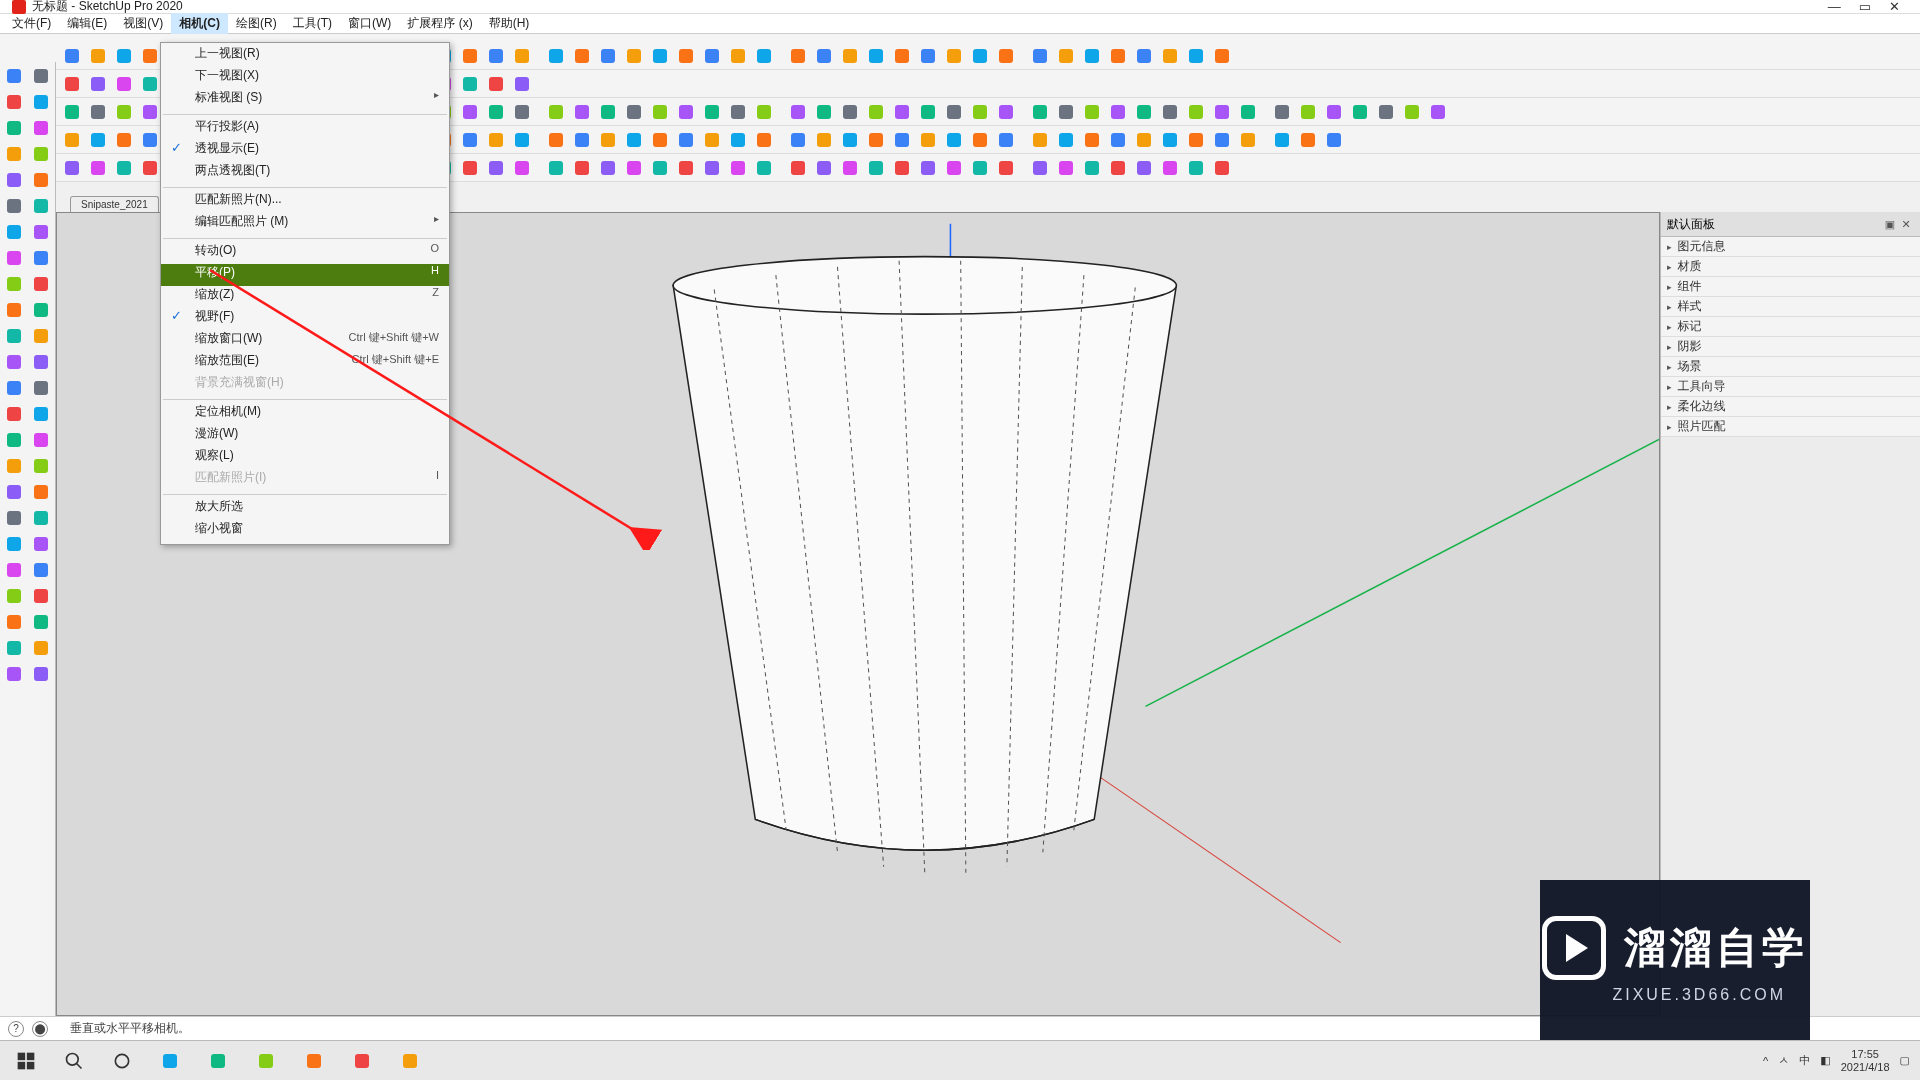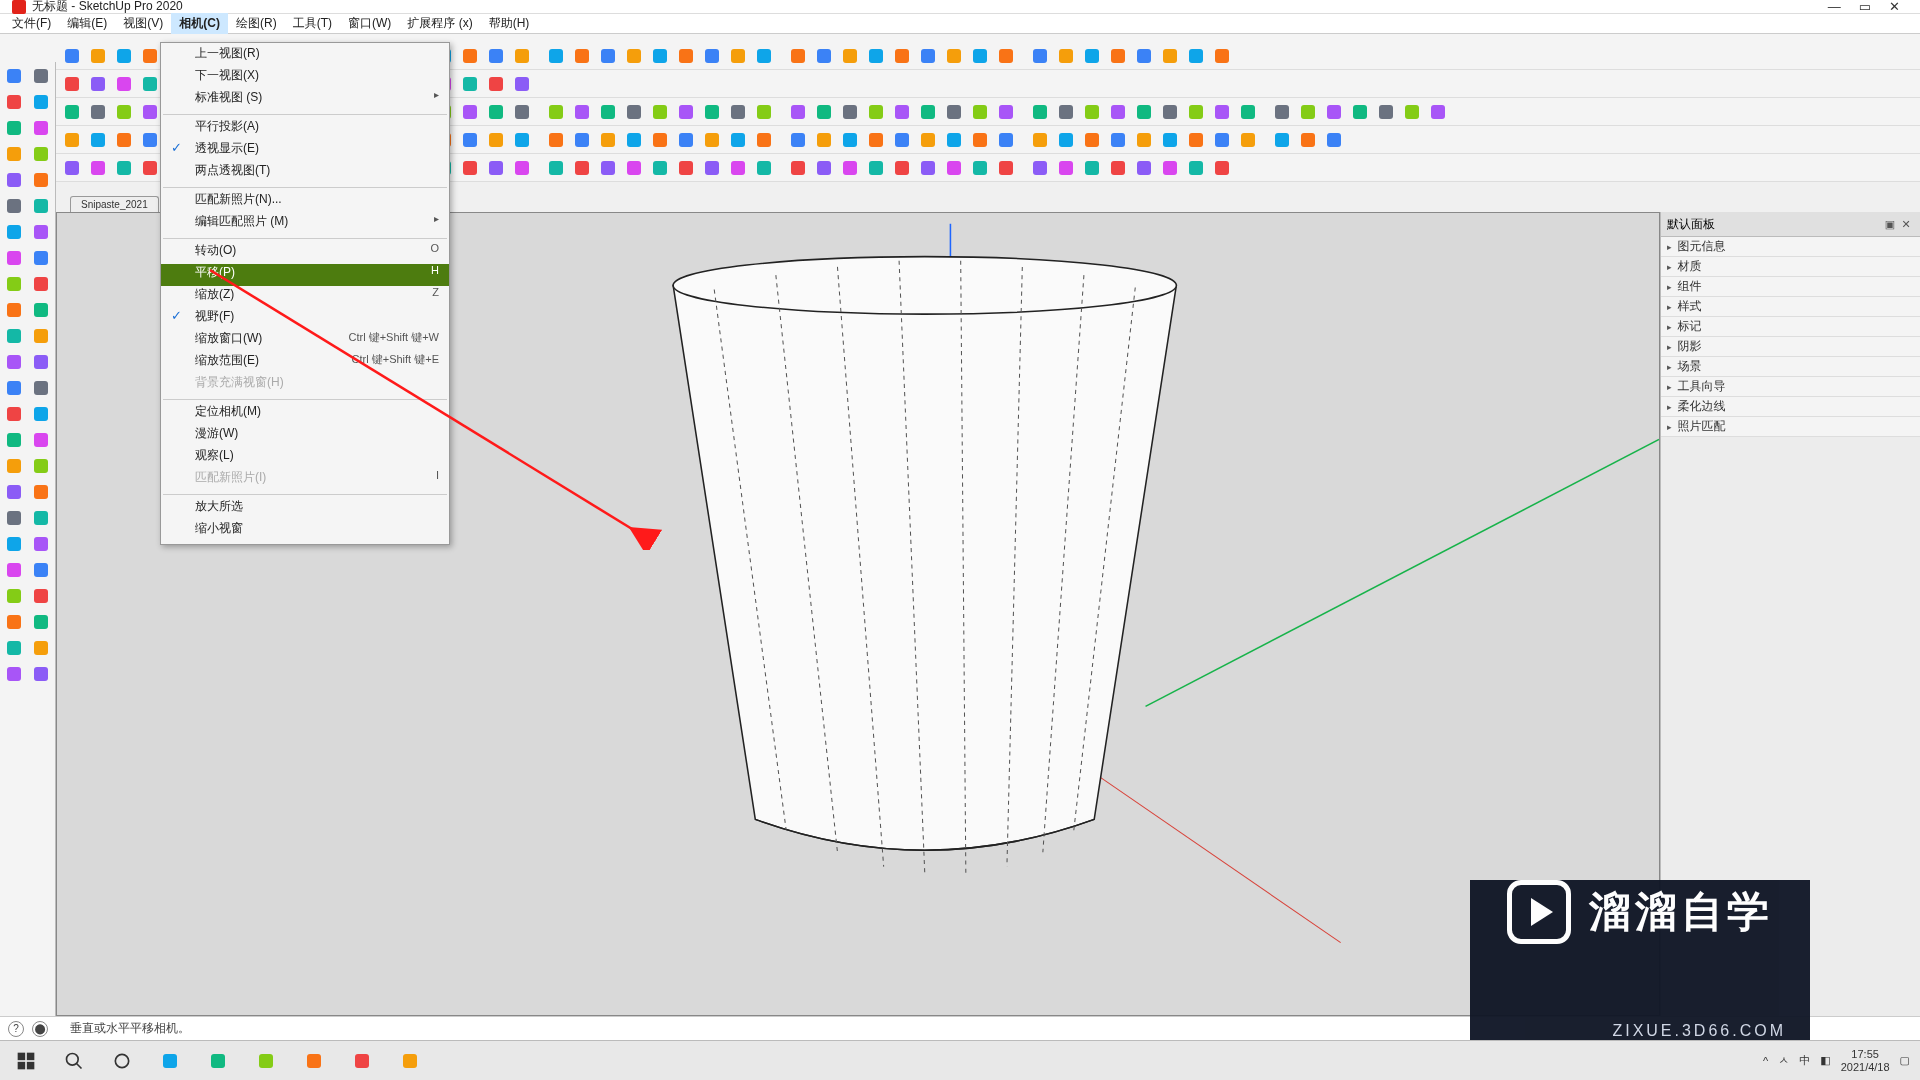--- a/index.html
+++ b/index.html
@@ -55,21 +55,21 @@
 .rpanel .phead .pbtn { width:16px; text-align:center; color:#555; font-size:11px;}
 .rpanel .prow { height:20px; background:#f4f4f4; border-bottom:1px solid #ddd; display:flex; align-items:center; padding:0 6px; font-size:12px; color:#333;}
 .rpanel .prow .tri { margin-right:6px; font-size:9px; color:#555;}
 
 
 .statusbar { position:absolute; left:0; right:0; bottom:0; height:24px; background:#fff; border-top:1px solid #ccc; display:flex; align-items:center; padding:0 8px; font-size:12px; color:#444;}
 .statusbar .sicon { width:16px; height:16px; border:1px solid #888; border-radius:50%; margin-right:8px; display:flex; align-items:center; justify-content:center; font-size:10px;}
 .statusbar .sp { flex:1; }
 
 
-.watermark { position:absolute; right:110px; bottom:40px; width:340px; height:160px; background:#101626; color:#fff; display:flex; flex-direction:column; align-items:center; justify-content:space-between; z-index:5; opacity:.96;}
+.watermark { position:absolute; right:110px; bottom:40px; width:270px; height:160px; background:#101626; color:#fff; display:flex; flex-direction:column; align-items:center; justify-content:center; z-index:5; opacity:.96;}
 .watermark .wtop { display:flex; align-items:center; gap:18px;}
 .watermark .wicon { width:64px; height:64px; border:5px solid #fff; border-radius:14px; display:flex; align-items:center; justify-content:center;}
 .watermark .wicon .tri2 { width:0; height:0; border-left:22px solid #fff; border-top:14px solid transparent; border-bottom:14px solid transparent; margin-left:6px;}
 .watermark .wtxt { font-size:42px; font-weight:600; letter-spacing:4px;}
 .watermark .wurl { font-size:16px; letter-spacing:3px; margin-top:6px; color:#cfd6e4; align-self:flex-end; margin-right:24px;}
 .win-taskbar { position:absolute; left:0; right:0; bottom:0; height:40px; background:#e8e8e8; border-top:1px solid #bbb; display:flex; align-items:center; z-index:20;}
 .win-taskbar .tb-left { display:flex; align-items:center; gap:8px; padding-left:6px;}
 .win-taskbar .tb-btn { width:40px; height:40px; display:flex; align-items:center; justify-content:center;}
 .win-taskbar .tb-btn svg { width:20px; height:20px;}
 .win-taskbar .tb-right { margin-left:auto; display:flex; align-items:center; gap:10px; padding-right:10px; color:#333; font-size:11px;}

